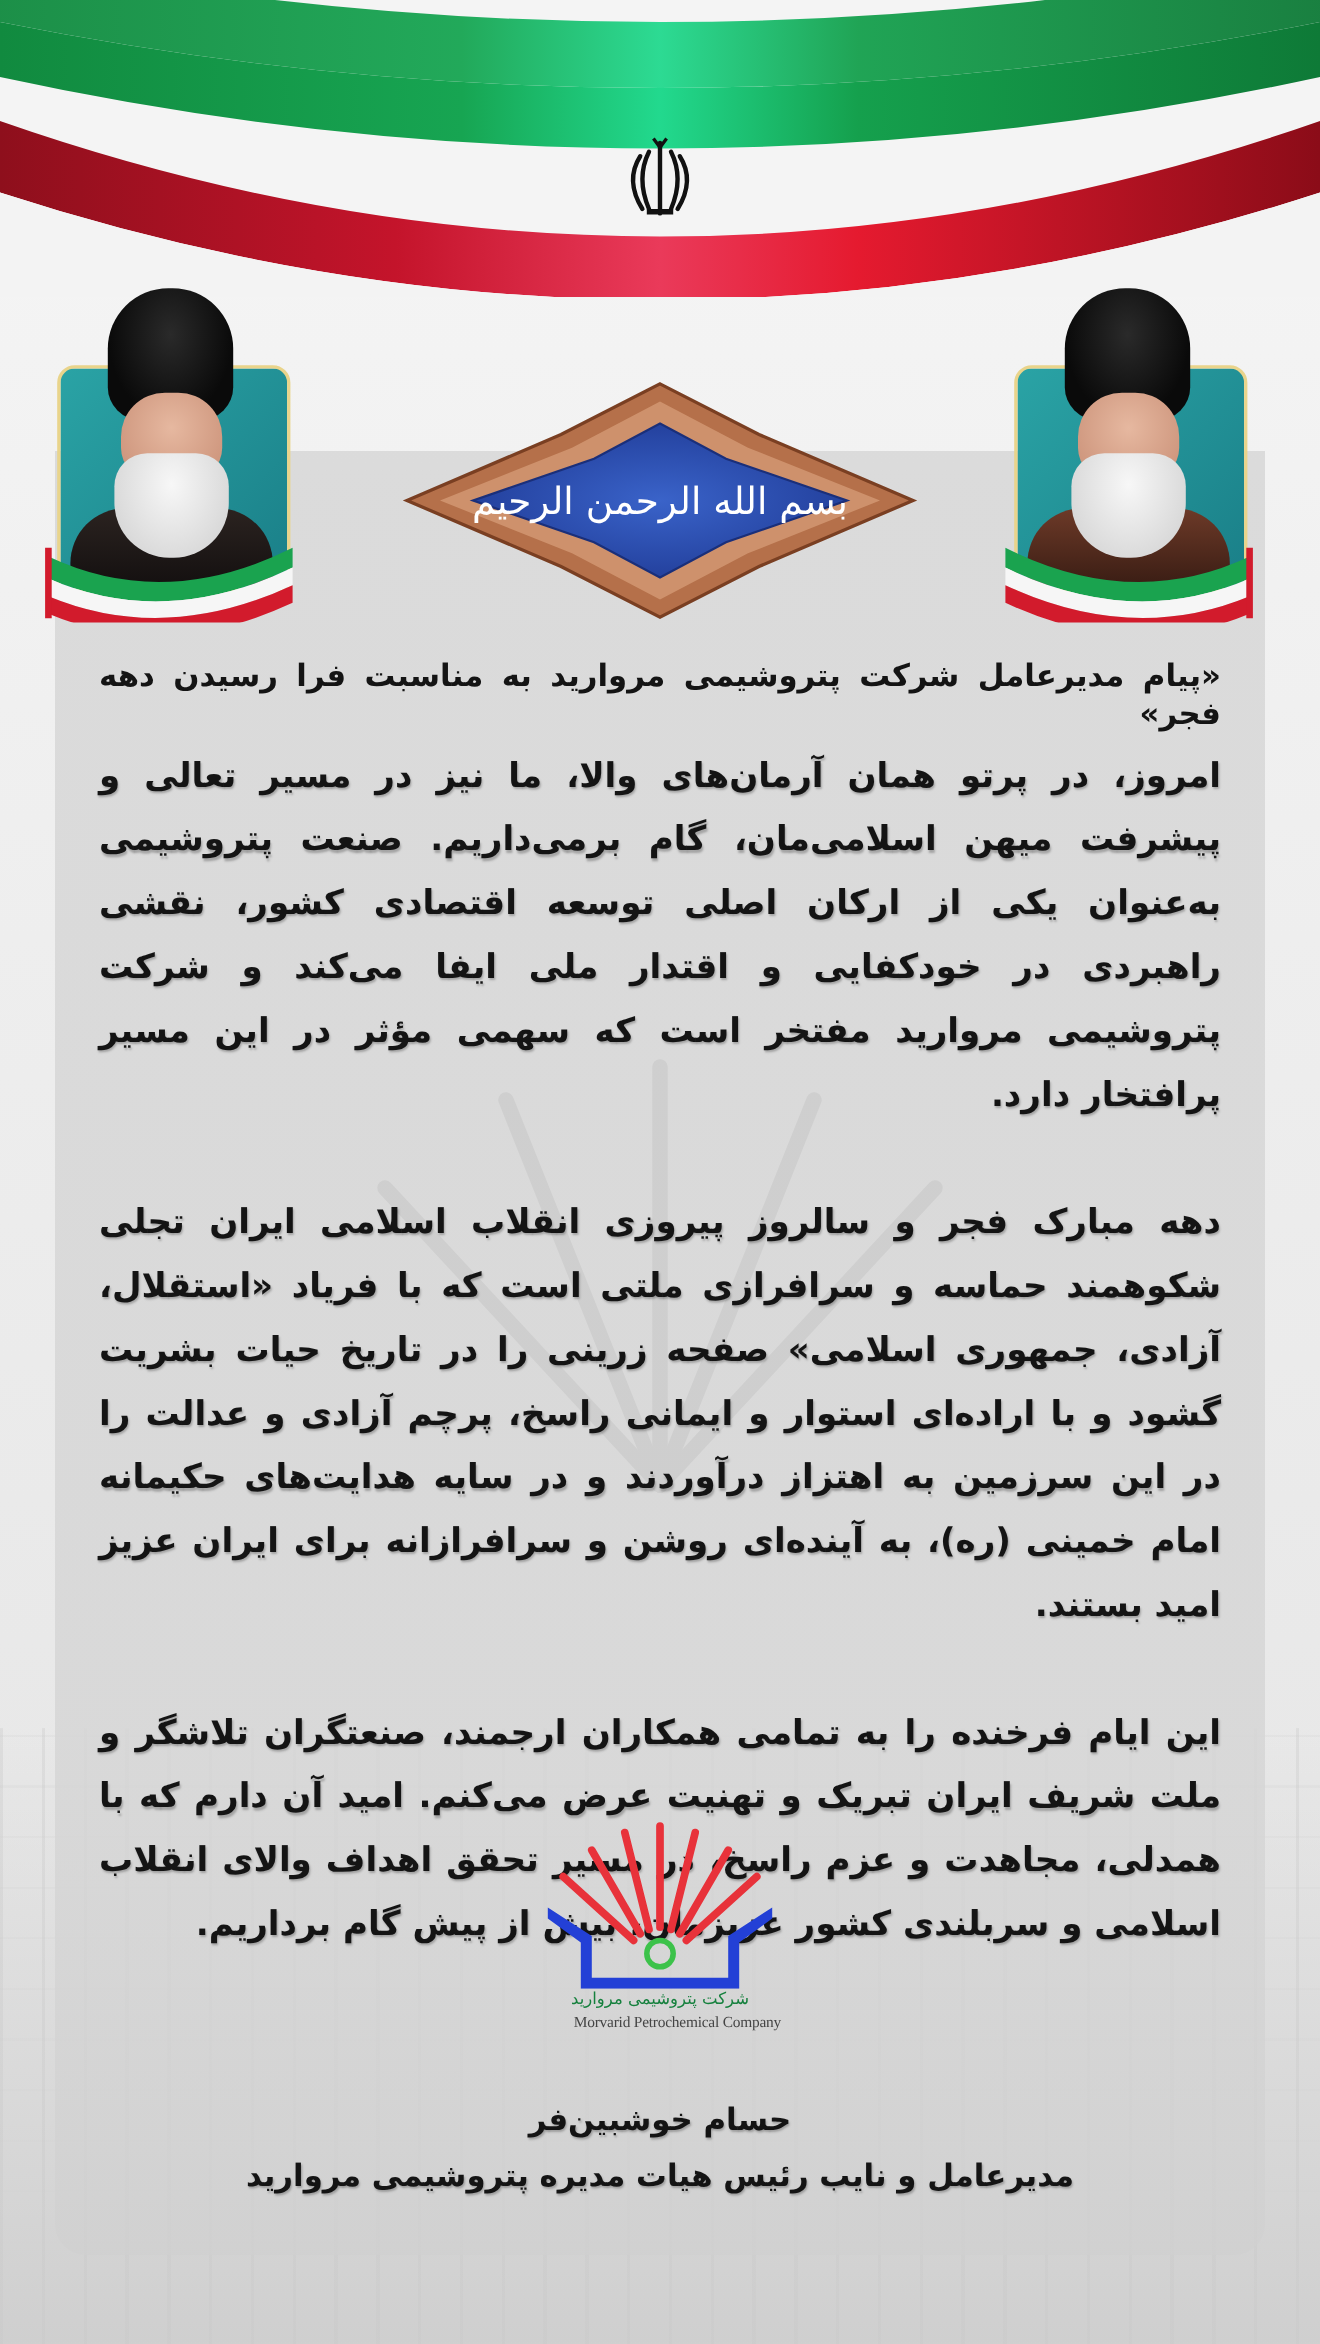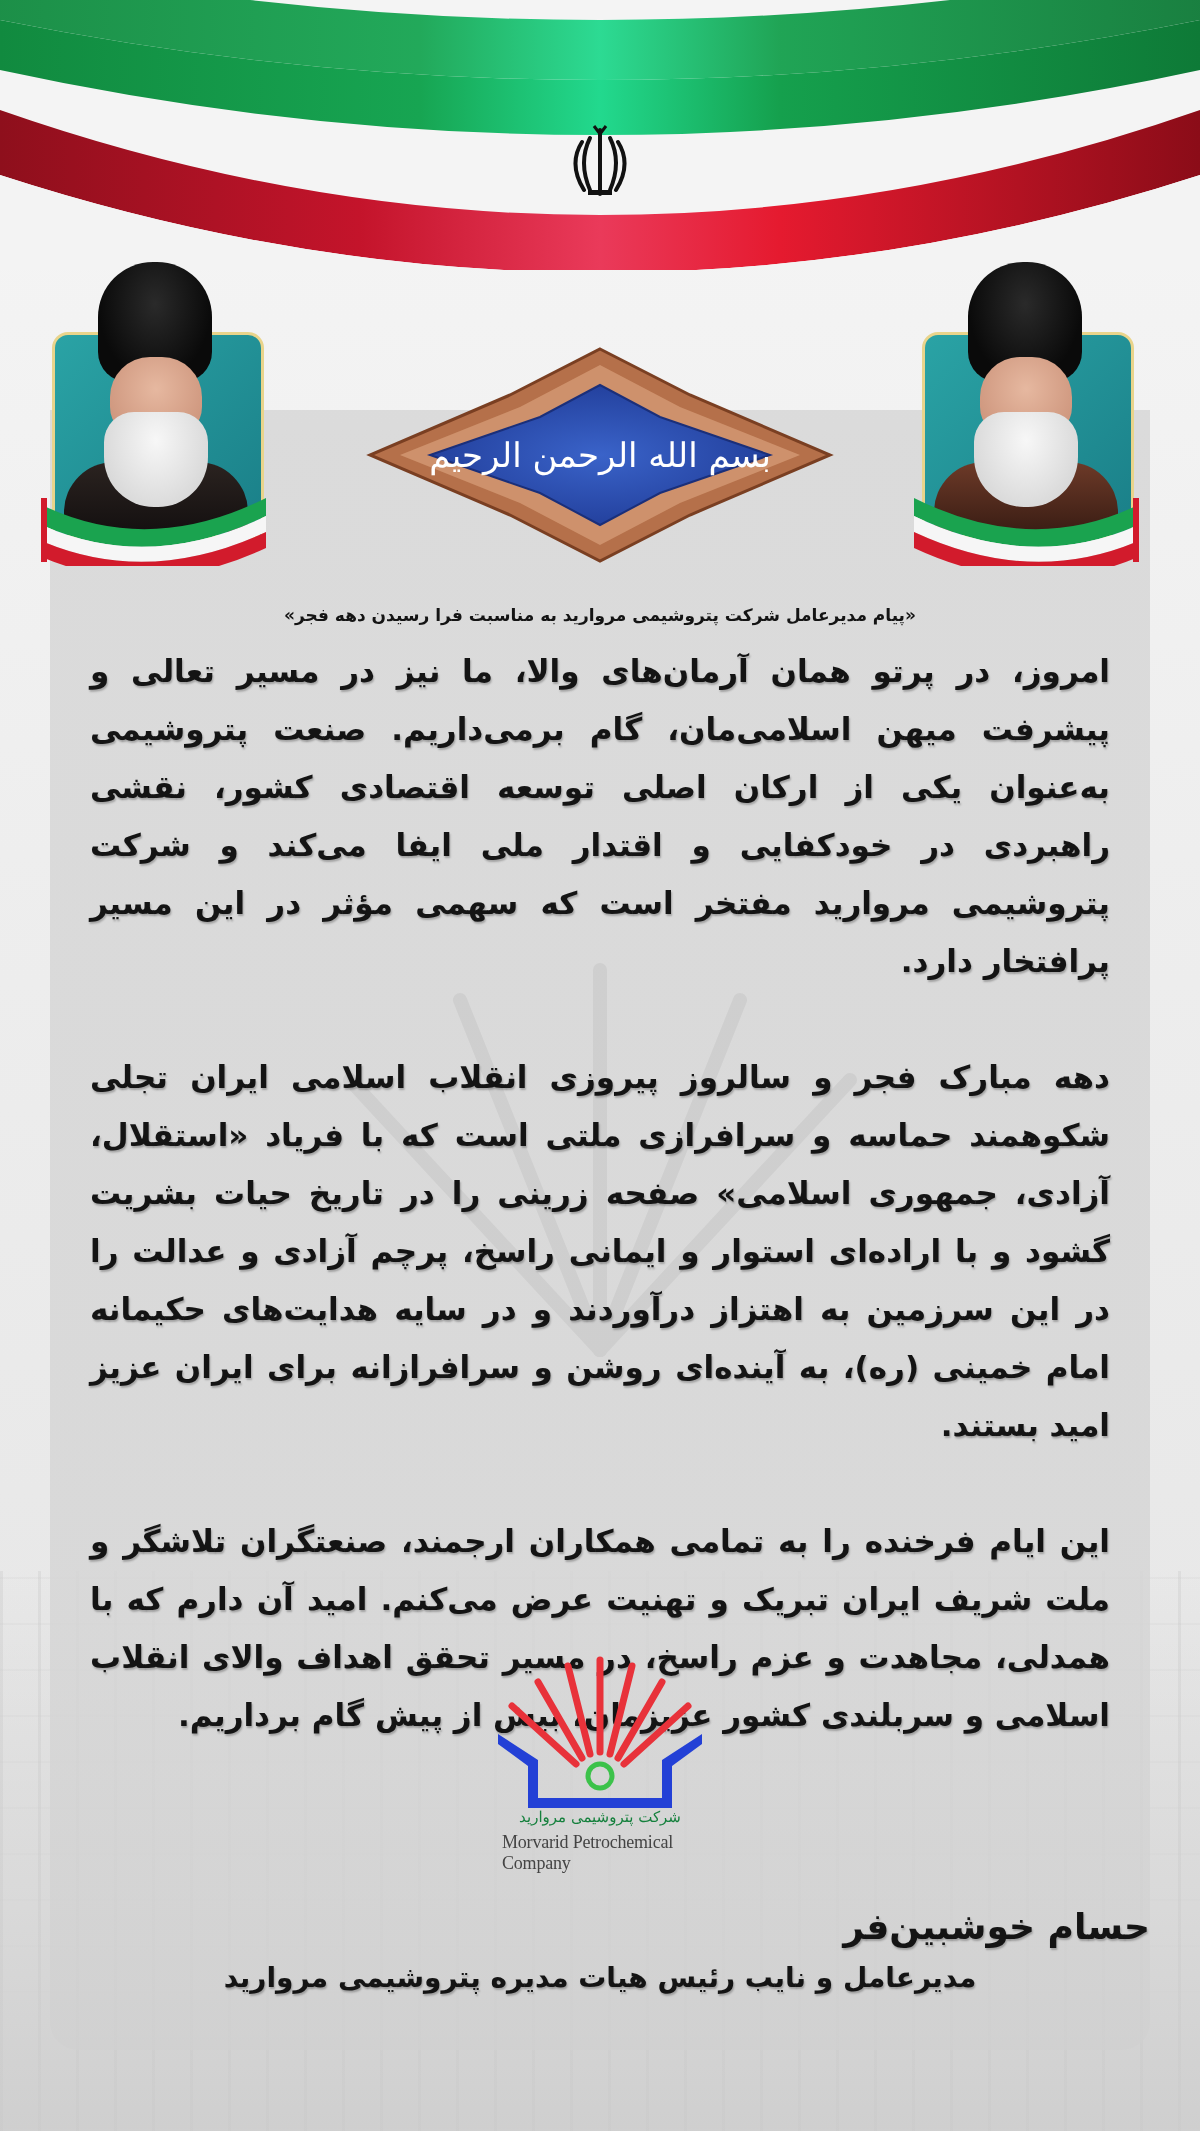--- a/index.html
+++ b/index.html
@@ -66,40 +66,40 @@
   .portrait.right .robe { background: linear-gradient(180deg, #6d3a28, #3a1d14); }
   .portrait .ribbon { position: absolute; left: 0; top: 224px; width: 230px; height: 80px; }
   
   .bismillah { position: absolute; left: 360px; top: 345px; width: 480px; height: 220px; }
   
   .message {
     position: absolute; left: 90px; top: 598px; width: 1020px;
     direction: rtl; text-align: justify; color: #141414;
   }
   .message .title {
-    text-align: center; font-size: 17px; font-weight: bold; margin: 0 0 10px 0; line-height: 34px;
+    font-size: 28px; font-weight: bold; margin: 0 0 10px 0; line-height: 34px;
   }
   .message p {
     font-size: 31px; font-weight: bold; line-height: 58px; margin: 0;
     text-align-last: right;
     text-shadow: 1px 2px 2px rgba(0,0,0,0.25);
   }
   .message p + p { margin-top: 58px; }
   
   .logo { position: absolute; left: 490px; top: 1648px; width: 220px; height: 230px; }
   .logo-fa {
     position: absolute; left: 0; top: 160px; width: 220px; text-align: center;
     direction: rtl; font-family: "DejaVu Serif", serif; font-size: 15px; color: #15803d;
   }
   .logo-en {
-    position: absolute; left: 12px; top: 184px; width: 220px; text-align: left;
-    font-family: "Liberation Serif", serif; font-size: 18px; color: #444; letter-spacing: -0.2px;
+    position: absolute; left: 0; top: 184px; width: 220px; text-align: right;
+    font-family: "Liberation Serif", serif; font-size: 14px; color: #444; letter-spacing: -0.2px;
   }
   .signature { position: absolute; left: 50px; top: 1905px; width: 1100px; direction: rtl; text-align: center; color: #141414; }
-  .signature .name { font-size: 36px; font-weight: bold; line-height: 44px; text-shadow: 1px 2px 2px rgba(0,0,0,0.25); text-align: right; }
+  .signature .name { font-size: 28px; font-weight: bold; line-height: 44px; text-shadow: 1px 2px 2px rgba(0,0,0,0.25); }
   .signature .role { font-size: 28px; font-weight: bold; line-height: 50px; margin-top: 4px; text-shadow: 1px 2px 2px rgba(0,0,0,0.25); }
 </style>
 </head>
 <body>
 
 <div class="factory-bg"></div>
 
 <div class="flag-header">
   <svg width="1200" height="270" viewBox="0 0 1200 270">
     <defs>

